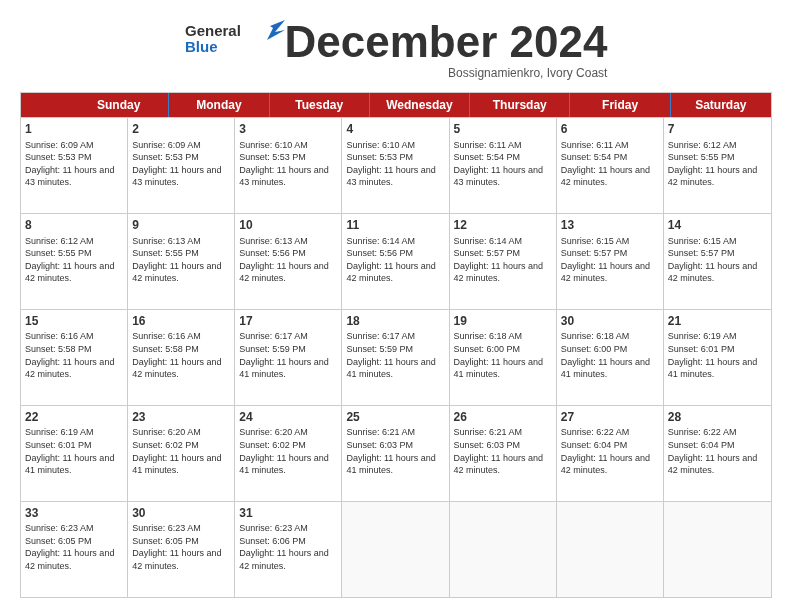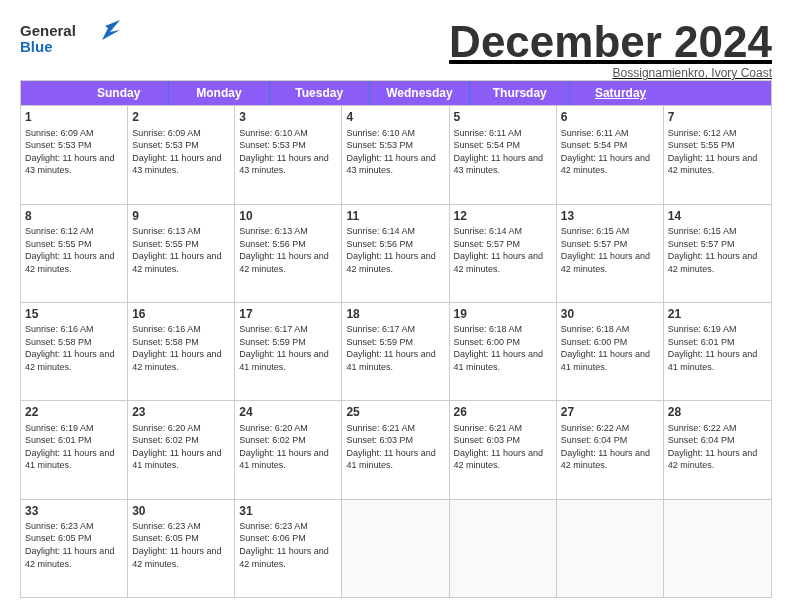--- a/index.html
+++ b/index.html
@@ -12,24 +12,23 @@
     }
     .page {
       width: 792px;
       height: 612px;
       padding: 18px 20px 14px 20px;
       display: flex;
       flex-direction: column;
     }
     .header {
       display: flex;
-      justify-content: space-between;
+      justify-content: center;
       align-items: flex-start;
-      margin-bottom: 0;
-      text-decoration: underline;
+      margin-bottom: 12px;
     }
     .logo {
       display: flex;
       align-items: center;
     }
     .title-block {
       text-align: right;
     }
     .month-title {
       font-size: 44px;
@@ -43,32 +42,32 @@
     }
     .calendar {
       flex: 1;
       display: flex;
       flex-direction: column;
       border: 1px solid #ccc;
     }
     .cal-header {
       display: grid;
       grid-template-columns: repeat(7, 1fr);
-      background: #8b5cf6;
+      background: #b91c1c;
       padding-left: 48px;
     }
     .cal-header-cell {
       color: #fff;
       font-weight: bold;
       font-size: 12px;
       padding: 5px 4px;
       text-align: center;
       border-right: 1px solid #3a7fcf;
     }
-    .cal-header-cell:last-child { border-right: none; text-decoration: underline; }
+    .cal-header-cell:last-child { border-right: none; }
     .cal-body {
       display: flex;
       flex-direction: column;
       flex: 1;
     }
     .cal-row {
       display: grid;
       grid-template-columns: repeat(7, 1fr);
       flex: 1;
       border-top: 1px solid #ccc;
@@ -118,20 +117,21 @@
     </div>
   </div>
 
   <div class="calendar">
     <div class="cal-header">
       <div class="cal-header-cell">Sunday</div>
       <div class="cal-header-cell">Monday</div>
       <div class="cal-header-cell">Tuesday</div>
       <div class="cal-header-cell">Wednesday</div>
       <div class="cal-header-cell">Thursday</div>
+      <div class="cal-header-cell">Friday</div>
       <div class="cal-header-cell">Saturday</div>
     </div>
     <div class="cal-body" id="cal-body">
     <div class="cal-row">
           <div class="cal-cell">
             <span class="day-num">1</span>
             <div class="info">Sunrise: 6:09 AM<br>Sunset: 5:53 PM<br>Daylight: 11 hours and 43 minutes.</div>
           </div>
           <div class="cal-cell">
             <span class="day-num">2</span>

